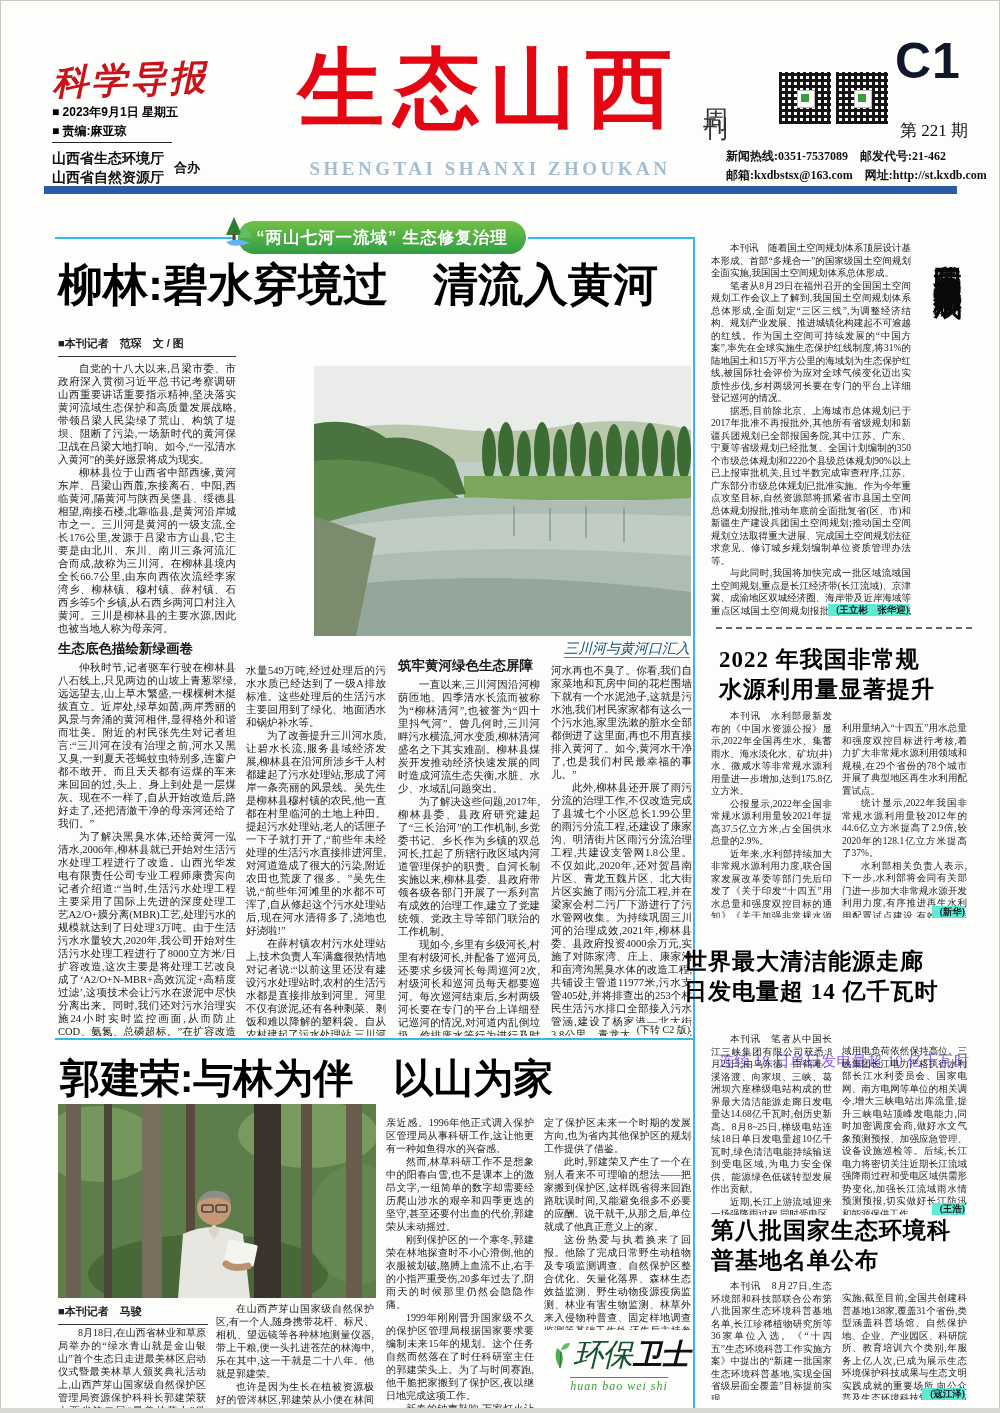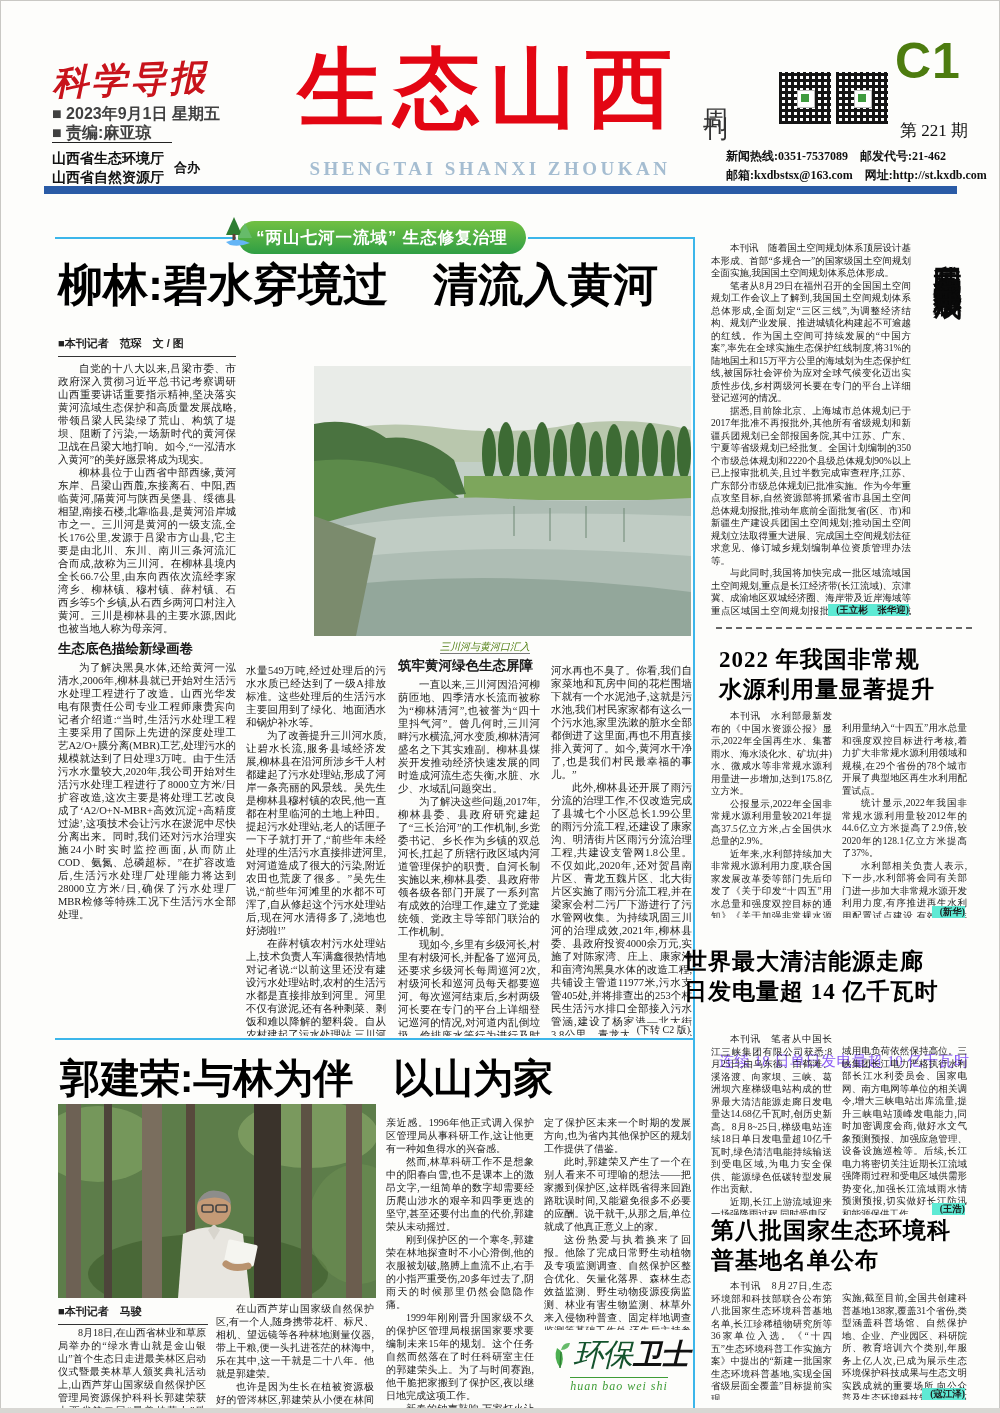--- a/index.html
+++ b/index.html
@@ -4,40 +4,40 @@
 <style>
   html,body{margin:0;padding:0;background:#e7e6e3;}
   .page{position:relative;width:1000px;height:1413px;margin:0 auto;background:#fdfdfb;
         font-family:"Liberation Serif","DejaVu Serif",serif;color:#1a1a1a;overflow:hidden;
         box-shadow:inset 0 0 0 1px #c9c8c4;}
   .abs{position:absolute;}
   .hei{font-family:"Liberation Sans","DejaVu Sans",sans-serif;}
   
   .kxdb-logo{left:52px;top:56px;font-style:italic;font-weight:900;font-size:36px;
              letter-spacing:3px;color:#c8131b;transform:rotate(-2deg);}
-  .hline{font-size:16px;font-weight:700;color:#404040;}
+  .hline{font-size:12px;font-weight:700;color:#000000;}
   .date-line{left:52px;top:104px;}
   .editor-line{left:52px;top:123px;}
   .hdr-rule{left:52px;top:142px;width:120px;border-top:1.5px solid #222;}
   .orgs{left:52px;top:149px;width:180px;font-weight:700;font-size:14px;line-height:19px;color:#111;}
   .orgs .heban{position:absolute;left:122px;top:9px;font-size:13px;font-weight:700;}
   .mast-title{left:280px;top:34px;width:420px;text-align:center;font-weight:900;
               font-size:86px;line-height:110px;letter-spacing:10px;color:#e30613;}
   .mast-pinyin{left:280px;top:158px;width:420px;text-align:center;font-weight:700;
                font-size:19px;letter-spacing:3.5px;color:#a5bdd1;}
   .weekly{left:699px;top:88px;height:90px;writing-mode:vertical-rl;text-orientation:upright;
           font-size:25px;letter-spacing:9px;color:#333;}
   .qr{width:52px;height:52px;background:
         repeating-linear-gradient(0deg,#151515 0 3px,transparent 3px 6px),
         repeating-linear-gradient(90deg,#151515 0 3px,#fff 3px 6px);}
   .qr .ctr{position:absolute;left:18px;top:18px;width:16px;height:16px;background:#fff;
            border:1px solid #bbb;}
   .qr .ctr i{position:absolute;left:3px;top:3px;width:8px;height:8px;background:#3f9b3f;display:block;}
   .qr1{left:779px;top:72px;}  .qr2{left:836px;top:72px;}
-  .edition{left:895px;top:32px;font-weight:900;font-size:50px;letter-spacing:1px;color:#4d7c0f;}
+  .edition{left:895px;top:32px;font-weight:900;font-size:50px;letter-spacing:1px;color:#0f172a;}
   .issue{left:878px;top:119px;width:90px;text-align:right;font-size:17px;color:#111;}
   .contact{font-size:12px;font-weight:700;color:#111;}
   .contact1{left:726px;top:148px;}  .contact2{left:726px;top:167px;}
   .bluebar{left:44px;top:186px;width:913px;height:8px;background:#2a5ba6;}
   
   .cy-top{left:55px;top:237px;width:639px;height:2px;background:#3cb6ea;}
   .cy-right{left:693px;top:237px;width:2px;height:1171px;background:#3cb6ea;}
   .cy-mid{left:55px;top:1038px;width:640px;height:2px;background:#3cb6ea;}
   
   .badge{left:238px;top:221px;width:288px;height:33px;border-radius:17px;z-index:3;
@@ -52,21 +52,21 @@
   .body{overflow:hidden;text-align:justify;font-size:10.5px;line-height:13px;color:#1a1a1a;}
   .body p{margin:0;text-indent:2em;}
   .first-cont [data-bind-list] p:first-child{text-indent:0;margin-top:12px;}
   .subhead{margin:7px 0 6px 0;font-size:13.5px;font-weight:700;
            font-family:"Liberation Sans","DejaVu Sans",sans-serif;text-indent:0;}
   .col1{left:58px;top:362px;width:178px;height:674px;}
   .col2{left:246px;top:652px;width:140px;height:384px;}
   .col3{left:398px;top:652px;width:142px;height:384px;}
   .col4{left:551px;top:652px;width:141px;height:384px;}
   .photo-main{left:314px;top:366px;width:377px;height:270px;overflow:hidden;background:#cfd6cd;}
-  .caption{left:440px;top:640px;width:250px;text-align:left;font-style:italic;font-size:10px;color:#4d7c0f;}
+  .caption{left:440px;top:640px;width:250px;text-align:right;font-style:italic;font-size:14px;color:#0c4a6e;}
   .caption span{border-bottom:1px solid #777;padding-bottom:1px;}
   .turn{position:absolute;right:2px;bottom:0;background:#fdfdfb;padding-left:8px;font-size:10px;}
   
   .rbody{font-size:9.5px;line-height:12.5px;}
   .r1text{left:711px;top:242px;width:200px;height:374px;}
   .sig{position:absolute;right:2px;bottom:0;background:#5eead4;padding-left:8px;font-weight:700;}
   .vtitle{left:916px;top:243px;width:50px;height:402px;writing-mode:vertical-rl;
           text-orientation:upright;font-size:28px;font-weight:700;letter-spacing:2px;color:#0a0a0a;}
   .dashed{left:716px;top:627px;width:256px;border-top:2px dashed #666;}
   .rtitle{font-weight:900;font-size:23px;line-height:30px;letter-spacing:1px;color:#000;}
@@ -183,20 +183,21 @@
   </div>
   <div class="abs caption"><span data-bind="main.photo_caption">三川河与黄河口汇入</span></div>
 
   <div class="abs body col1">
     <div data-bind-list="main.col1_pre">
         <p>自党的十八大以来,吕梁市委、市政府深入贯彻习近平总书记考察调研山西重要讲话重要指示精神,坚决落实黄河流域生态保护和高质量发展战略,带领吕梁人民染绿了荒山、构筑了堤坝、阻断了污染,一场新时代的黄河保卫战在吕梁大地打响。如今,“一泓清水入黄河”的美好愿景将成为现实。</p>
         <p>柳林县位于山西省中部西缘,黄河东岸、吕梁山西麓,东接离石、中阳,西临黄河,隔黄河与陕西吴堡县、绥德县相望,南接石楼,北靠临县,是黄河沿岸城市之一。三川河是黄河的一级支流,全长176公里,发源于吕梁市方山县,它主要是由北川、东川、南川三条河流汇合而成,故称为三川河。在柳林县境内全长66.7公里,由东向西依次流经李家湾乡、柳林镇、穆村镇、薛村镇、石西乡等5个乡镇,从石西乡两河口村注入黄河。三川是柳林县的主要水源,因此也被当地人称为母亲河。</p>
       </div>
     <h3 class="subhead" data-bind="main.subhead1">生态底色描绘新绿画卷</h3>
     <div data-bind-list="main.col1_post">
+        <p>仲秋时节,记者驱车行驶在柳林县八石线上,只见两边的山坡上青葱翠绿,远远望去,山上草木繁盛,一棵棵树木挺拔直立。近岸处,绿草如茵,两岸秀丽的风景与奔涌的黄河相伴,显得格外和谐而壮美。附近的村民张先生对记者坦言:“三川河在没有治理之前,河水又黑又臭,一到夏天苍蝇蚊虫特别多,连窗户都不敢开。而且天天都有运煤的车来来回回的过,头上、身上到处是一层煤灰。现在不一样了,自从开始改造后,路好走了,还把清澈干净的母亲河还给了我们。”</p>
         <p>为了解决黑臭水体,还给黄河一泓清水,2006年,柳林县就已开始对生活污水处理工程进行了改造。山西光华发电有限责任公司专业工程师康贵宾向记者介绍道:“当时,生活污水处理工程主要采用了国际上先进的深度处理工艺A2/O+膜分离(MBR)工艺,处理污水的规模就达到了日处理3万吨。由于生活污水水量较大,2020年,我公司开始对生活污水处理工程进行了8000立方米/日扩容改造,这次主要是将处理工艺改良成了‘A2/O+N-MBR+高效沉淀+高精度过滤’,这项技术会让污水在淤泥中尽快分离出来。同时,我们还对污水治理实施24小时实时监控画面,从而防止COD、氨氮、总磷超标。”在扩容改造后,生活污水处理厂处理能力将达到28000立方米/日,确保了污水处理厂MBR检修等特殊工况下生活污水全部处理。</p>
       </div>
   </div>
   <div class="abs body col2 first-cont">
     <div data-bind-list="main.col2">
         <p>水量549万吨,经过处理后的污水水质已经达到了一级A排放标准。这些处理后的生活污水主要回用到了绿化、地面洒水和锅炉补水等。</p>
         <p>为了改善提升三川河水质,让碧水长流,服务县域经济发展,柳林县在沿河所涉乡千人村都建起了污水处理站,形成了河岸一条亮丽的风景线。吴先生是柳林县穆村镇的农民,他一直都在村里临河的土地上种田。提起污水处理站,老人的话匣子一下子就打开了,“前些年未经处理的生活污水直接排进河里,对河道造成了很大的污染,附近农田也荒废了很多。”吴先生说,“前些年河滩里的水都不可浑了,自从修起这个污水处理站后,现在河水清得多了,浇地也好浇啦!”</p>
         <p>在薛村镇农村污水处理站上,技术负责人车满鑫很热情地对记者说:“以前这里还没有建设污水处理站时,农村的生活污水都是直接排放到河里。河里不仅有淤泥,还有各种剩菜、剩饭和难以降解的塑料袋。自从农村建起了污水处理站,三川河的河水正式退出了劣Ⅴ类,目前水质已经达到了地表Ⅲ类。”</p>
       </div>
   </div>

